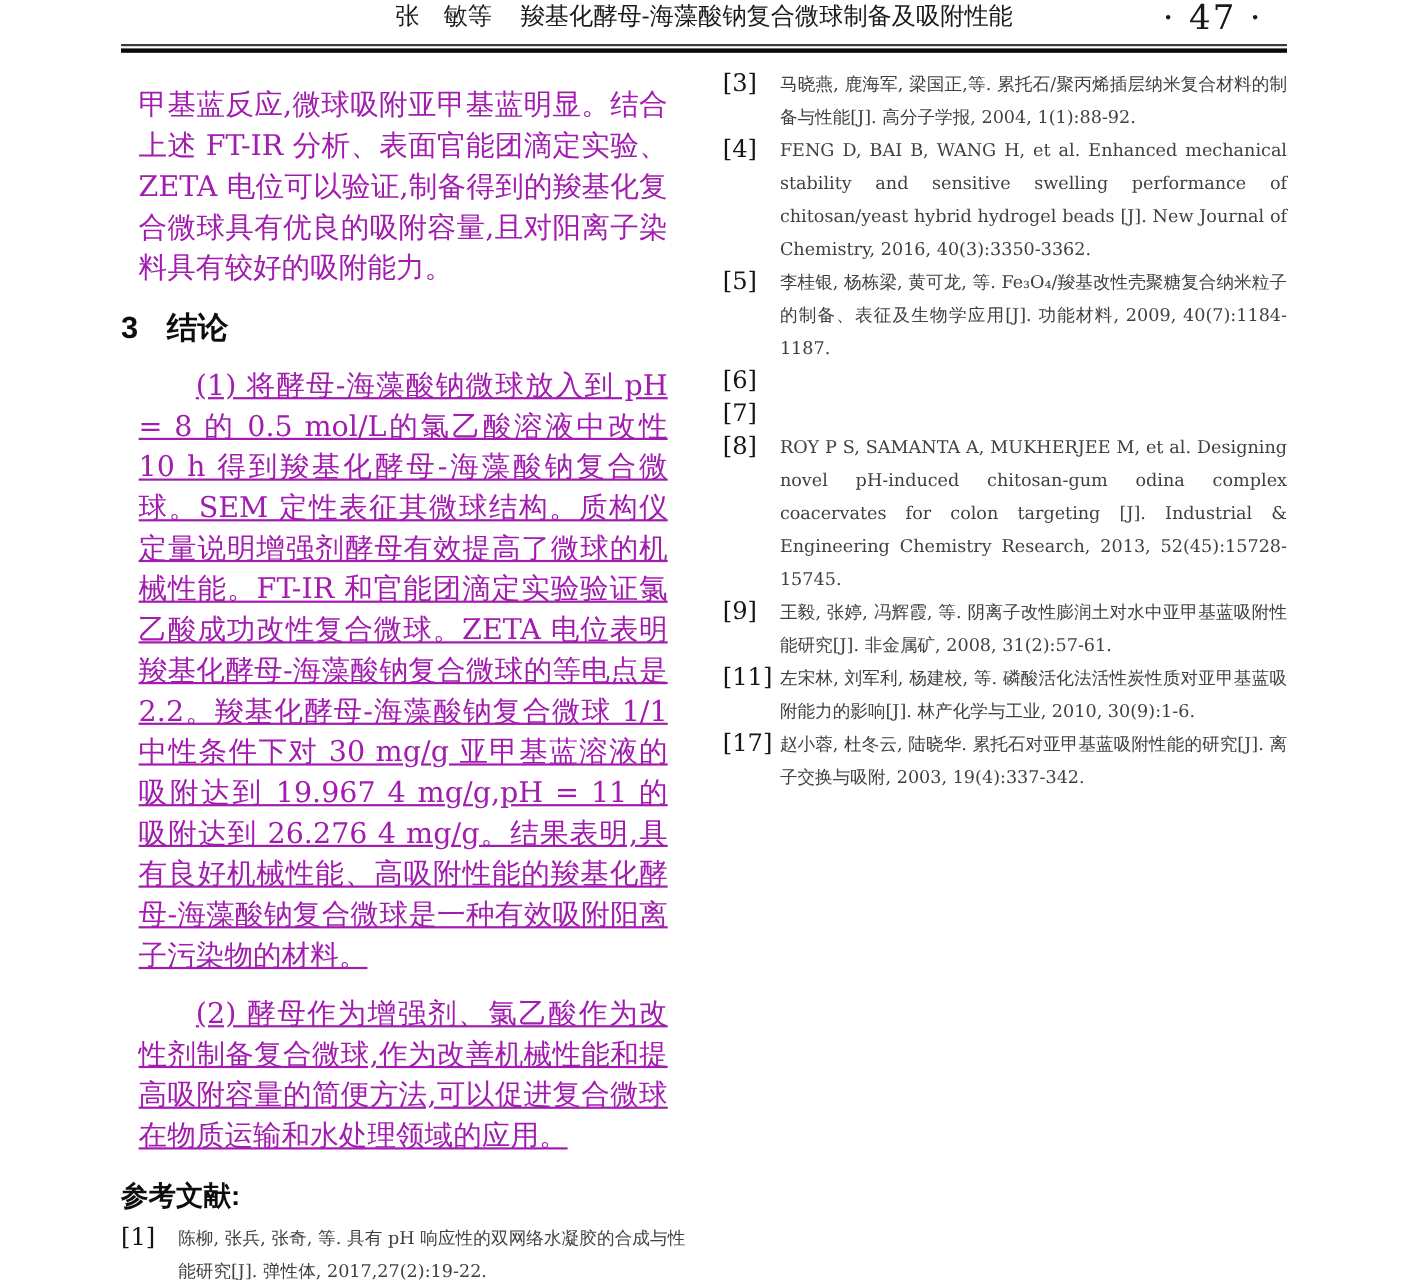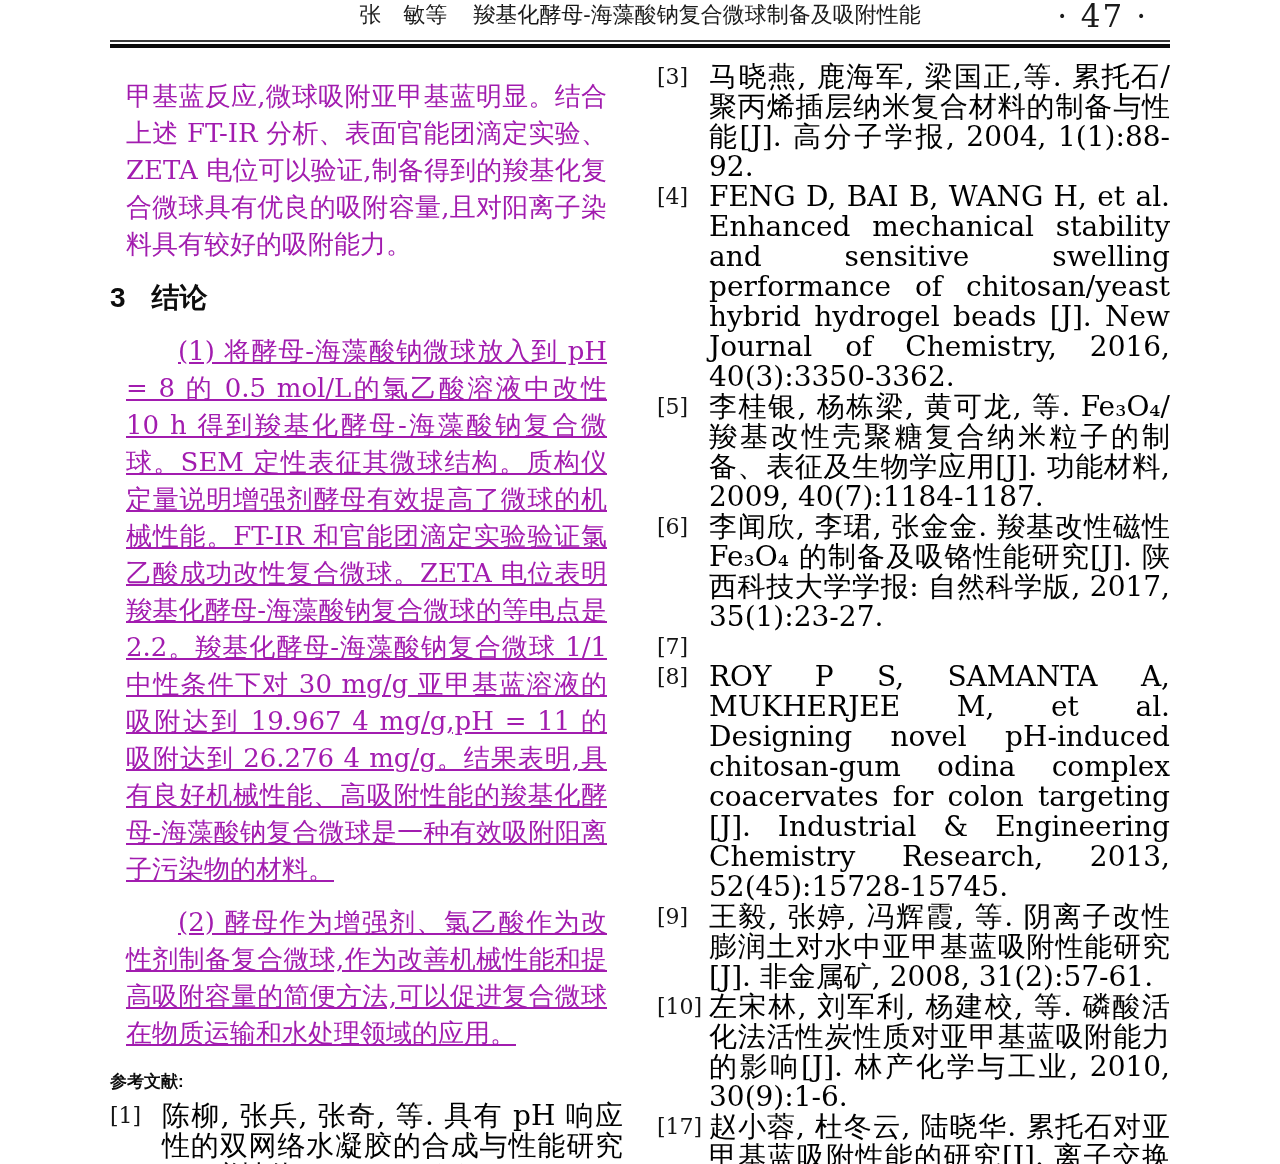--- a/index.html
+++ b/index.html
@@ -65,40 +65,40 @@
     font-family: "Liberation Sans", "DejaVu Sans", sans-serif;
     font-weight: bold;
     font-size: 28px;
     color: #0d0d0d;
     margin: 16px 0 10px 0;
   }
 
   .refs-heading {
     font-family: "Liberation Sans", "DejaVu Sans", sans-serif;
     font-weight: bold;
-    font-size: 17px;
+    font-size: 25px;
     color: #0d0d0d;
     margin: 18px 0 8px 0;
   }
 
   .ref-list { display: flex; flex-direction: column; }
   .ref-item { display: flex; align-items: flex-start; }
   .ref-label {
     flex: 0 0 52px;
     font-size: 22px;
     line-height: 30px;
     color: #151515;
   }
   .ref-text {
     flex: 1;
-    font-size: 28px;
+    font-size: 16px;
     line-height: 30px;
     text-align: justify;
     text-justify: inter-ideograph;
-    color: #000000;
+    color: #404040;
   }
 </style>
 </head>
 <body>
 
 <div class="page">
 
   <div class="running-head">
     <span class="inner">
       <span>张　敏等</span>
@@ -145,35 +145,34 @@
         <div class="ref-item">
           <span class="ref-label">[4]</span>
           <span class="ref-text">FENG D, BAI B, WANG H, et al. Enhanced mechanical stability and sensitive swelling performance of chitosan/yeast hybrid hydrogel beads [J]. New Journal of Chemistry, 2016, 40(3):3350-3362.</span>
         </div>
         <div class="ref-item">
           <span class="ref-label">[5]</span>
           <span class="ref-text">李桂银, 杨栋梁, 黄可龙, 等. Fe₃O₄/羧基改性壳聚糖复合纳米粒子的制备、表征及生物学应用[J]. 功能材料, 2009, 40(7):1184-1187.</span>
         </div>
         <div class="ref-item">
           <span class="ref-label">[6]</span>
-          <span class="ref-text">李闻欣, 李珺, 张金金. 羧基改性磁性 Fe₃O₄ 的制备及吸铬性能研究[J]. 陕西科技大学学报: 自然科学版, 2017, 35(1):23-27.</span>
         </div>
         <div class="ref-item">
           <span class="ref-label">[7]</span>
         </div>
         <div class="ref-item">
           <span class="ref-label">[8]</span>
           <span class="ref-text">ROY P S, SAMANTA A, MUKHERJEE M, et al. Designing novel pH-induced chitosan-gum odina complex coacervates for colon targeting [J]. Industrial &amp; Engineering Chemistry Research, 2013, 52(45):15728-15745.</span>
         </div>
         <div class="ref-item">
           <span class="ref-label">[9]</span>
           <span class="ref-text">王毅, 张婷, 冯辉霞, 等. 阴离子改性膨润土对水中亚甲基蓝吸附性能研究[J]. 非金属矿, 2008, 31(2):57-61.</span>
         </div>
         <div class="ref-item">
-          <span class="ref-label">[10]</span>
+          <span class="ref-label">[11]</span>
           <span class="ref-text">左宋林, 刘军利, 杨建校, 等. 磷酸活化法活性炭性质对亚甲基蓝吸附能力的影响[J]. 林产化学与工业, 2010, 30(9):1-6.</span>
         </div>
         <div class="ref-item">
           <span class="ref-label">[17]</span>
           <span class="ref-text">赵小蓉, 杜冬云, 陆晓华. 累托石对亚甲基蓝吸附性能的研究[J]. 离子交换与吸附, 2003, 19(4):337-342.</span>
         </div>
 
       </div>
     </div>
 

